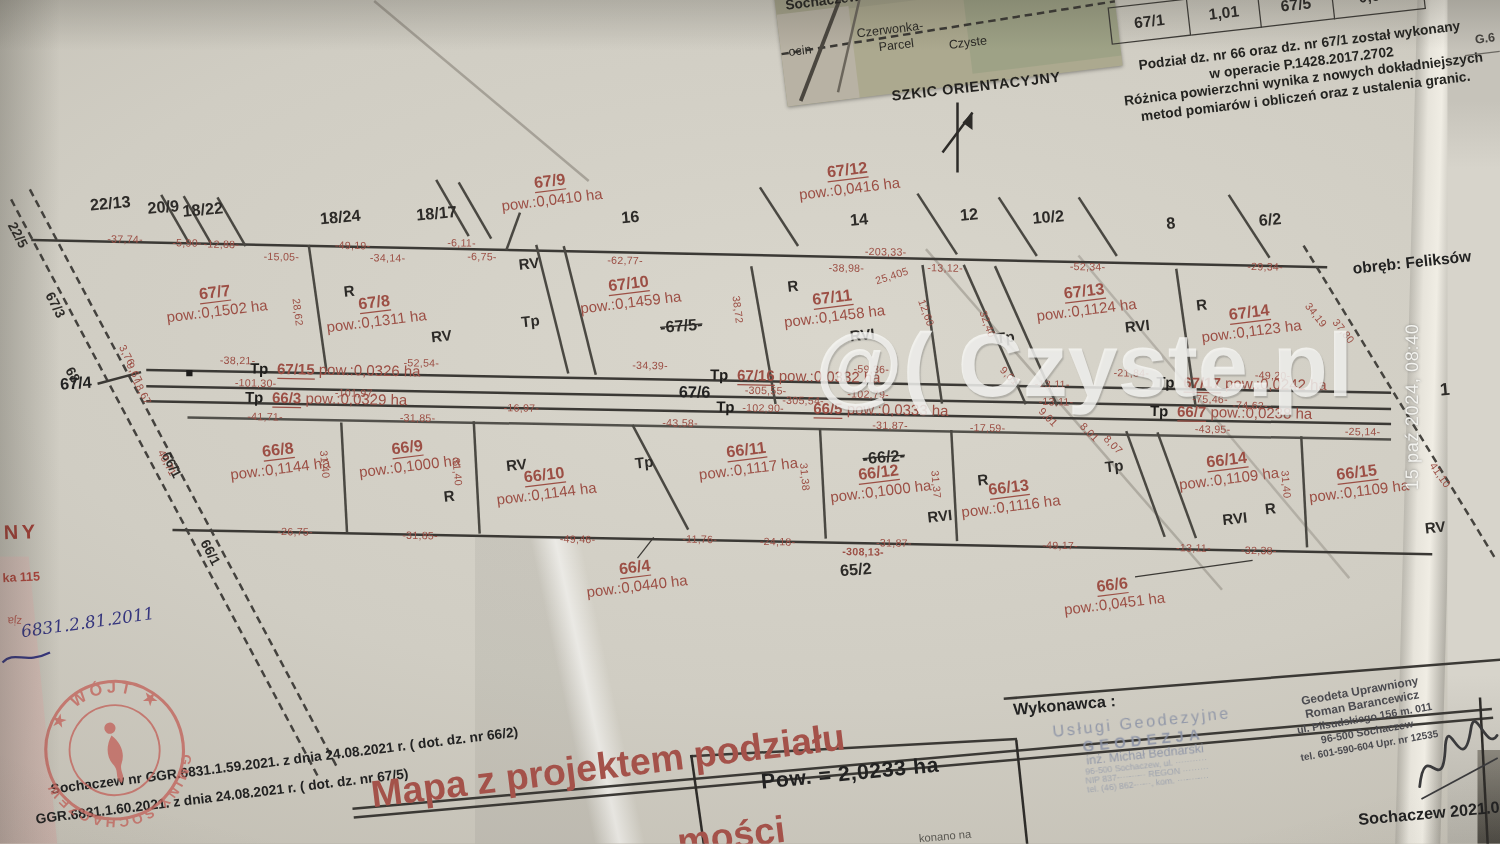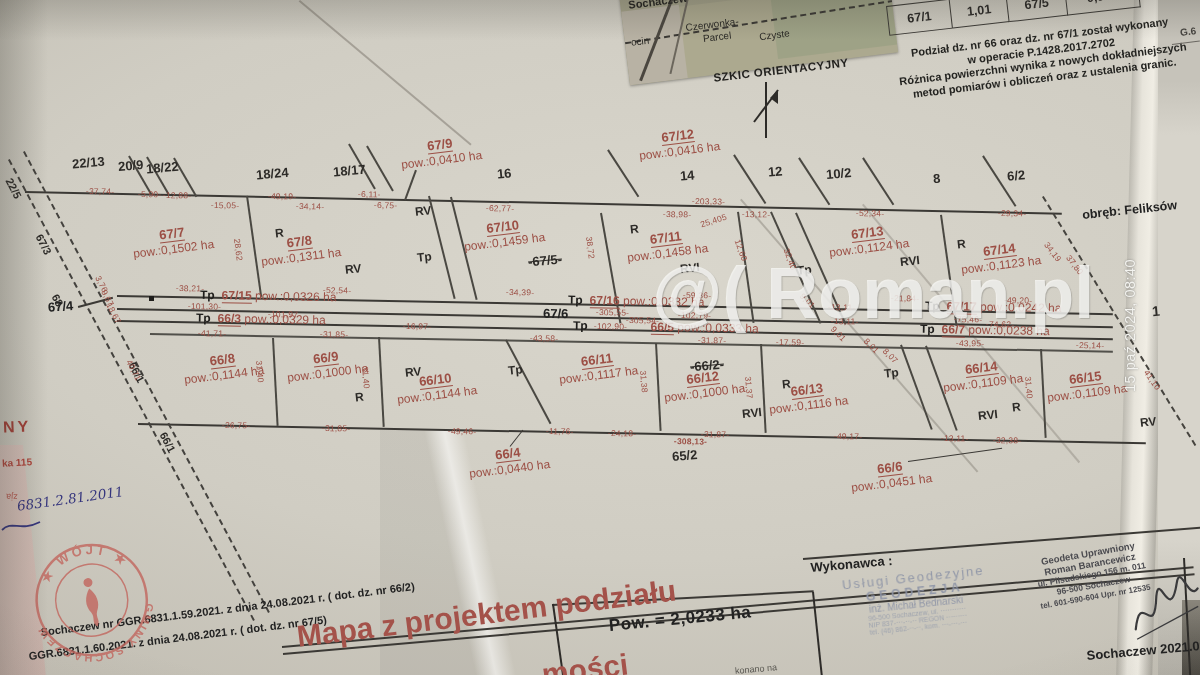--- a/index.html
+++ b/index.html
@@ -336,13 +336,13 @@
   <path d="M2,14 C12,4 20,16 40,6" fill="none" stroke="#35357d" stroke-width="1.8"></path>
 </svg>
 <span class="abs" style="left:3px;top:418px;font-size:16px;font-weight:bold;color:#a33f37;letter-spacing:3px;transform:rotate(-2deg)">NY</span>
 <span class="abs" style="left:2px;top:457px;font-size:10px;font-weight:bold;color:#b0453c;transform:rotate(-3deg)">ka 115</span>
 <span class="abs" style="left:6px;top:492px;font-size:9px;color:#b0453c;transform:rotate(183deg);opacity:.85">zja</span>
 
 <div class="vig"></div>
 <span class="abs" style="left:1122px;top:392px;width:312px;transform:rotate(-90deg);transform-origin:0 0;
       color:#f3f3ef;font-size:14.5px;letter-spacing:.5px;text-shadow:0 0 2px rgba(90,90,90,.65)">15 paź 2024, 08:40</span>
 <span class="abs" style="left:652px;top:252px;font-size:72px;font-weight:bold;color:rgba(248,248,245,.8);
-      white-space:nowrap;text-shadow:1px 1px 1px rgba(110,110,105,.35)">@( Roman.pl</span>
+      white-space:nowrap;text-shadow:1px 1px 1px rgba(110,110,105,.35)">@( Czyste.pl</span>
 
 </body></html>

